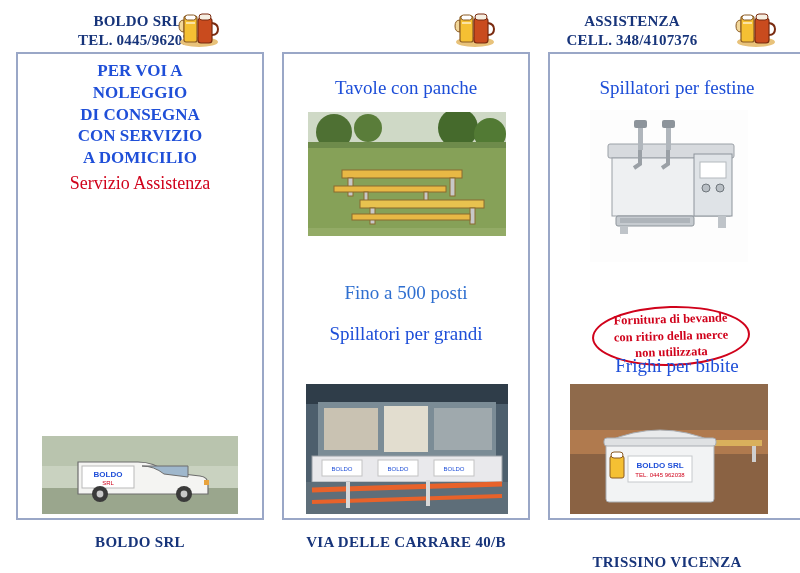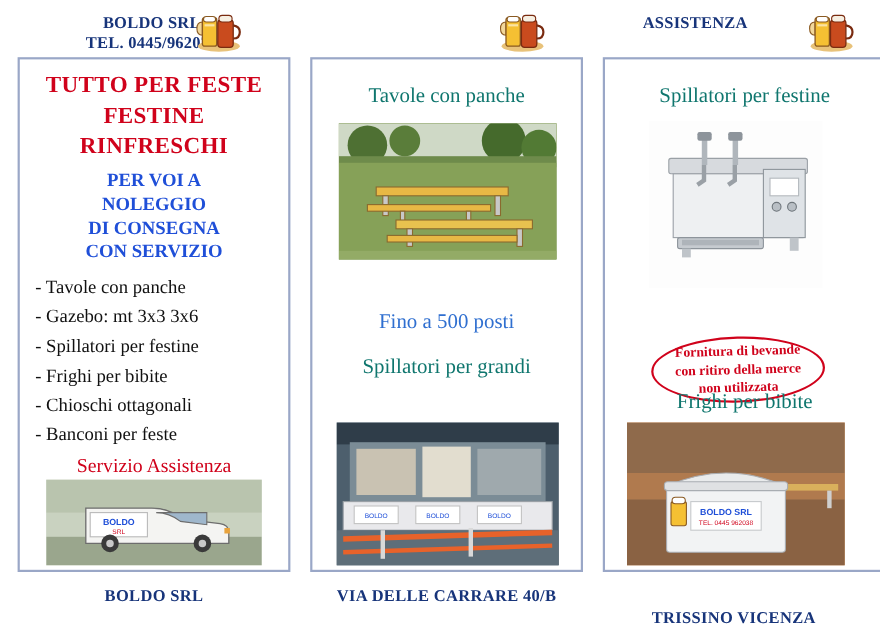--- a/index.html
+++ b/index.html
@@ -77,21 +77,21 @@
     color:#d0021b;
     font-size:18px;
     text-align:center;
     font-family:"Liberation Serif", serif;
     padding-top:4px;
   }
   
   .secttitle{
     position:absolute;
     text-align:center;
-    color:#0f766e;
+    color:#1d4ed8;
     font-size:19px;
     font-family:"Liberation Serif", serif;
     line-height:1.25;
     width:100%;
   }
   .bluesub{
     position:absolute;
     text-align:center;
     color:#2f6fd0;
     font-size:19px;
@@ -152,58 +152,47 @@
       <rect x="9" y="7" width="11" height="5" rx="2.5" fill="#ffffff" stroke="#8a5a22" stroke-width="1"></rect>
       <rect x="22" y="10" width="14" height="25" rx="3" fill="#c94b1e" stroke="#7a2b10" stroke-width="1.2"></rect>
       <rect x="23" y="6" width="12" height="6" rx="3" fill="#f6efe2" stroke="#7a2b10" stroke-width="1"></rect>
       <path d="M36 15 q6 1 6 6 q0 6 -6 6" fill="none" stroke="#7a2b10" stroke-width="2"></path>
       <rect x="10" y="14" width="9" height="2" fill="#ffffff" opacity=".55"></rect>
     </svg>
   </div>
 
   <div class="hdr" style="left:532px;top:12px;width:200px;">
     <div>ASSISTENZA</div>
+    <div>CELL. 348/4107376</div>
   </div>
 
   <div class="mug" style="left:733px;top:8px;">
     <svg viewBox="0 0 46 40" width="46" height="40">
       <ellipse cx="23" cy="34" rx="19" ry="5" fill="#e8c27a"></ellipse>
       <path d="M8 12 q-5 0 -5 6 q0 6 5 6 z" fill="#f2d79a" stroke="#8a5a22" stroke-width="1"></path>
       <rect x="8" y="8" width="13" height="26" rx="2" fill="#f5c033" stroke="#8a5a22" stroke-width="1.2"></rect>
       <rect x="9" y="7" width="11" height="5" rx="2.5" fill="#ffffff" stroke="#8a5a22" stroke-width="1"></rect>
       <rect x="22" y="10" width="14" height="25" rx="3" fill="#c94b1e" stroke="#7a2b10" stroke-width="1.2"></rect>
       <rect x="23" y="6" width="12" height="6" rx="3" fill="#f6efe2" stroke="#7a2b10" stroke-width="1"></rect>
       <path d="M36 15 q6 1 6 6 q0 6 -6 6" fill="none" stroke="#7a2b10" stroke-width="2"></path>
       <rect x="10" y="14" width="9" height="2" fill="#ffffff" opacity=".55"></rect>
     </svg>
   </div>
 
   <div class="panel" style="left:16px;top:52px;width:248px;height:468px;">
 
-    <div class="redtitle" style="padding-top:10px;">
-      <div>TUTTO PER FESTE</div>
-      <div>FESTINE</div>
-      <div>RINFRESCHI</div>
-    </div>
 
     <div class="bluebig" style="padding-top:6px;">
       <div>PER VOI A</div>
       <div>NOLEGGIO</div>
       <div>DI CONSEGNA</div>
       <div>CON SERVIZIO</div>
-    </div>
-
-    <div style="padding-top:8px;">
-      <div class="listitem">- Tavole con panche</div>
-      <div class="listitem">- Gazebo: mt 3x3 3x6</div>
-      <div class="listitem">- Spillatori per festine</div>
-      <div class="listitem">- Frighi per bibite</div>
-      <div class="listitem">- Chioschi ottagonali</div>
-      <div class="listitem">- Banconi per feste</div>
-    </div>
+      <div>A DOMICILIO</div>
+    </div>
+
 
     <div class="servizio">Servizio Assistenza</div>
 
     <div class="photo" style="left:24px;top:382px;width:196px;height:78px;background:#cfd6c6;">
       <svg viewBox="0 0 196 78" width="196" height="78">
         <rect x="0" y="0" width="196" height="78" fill="#c9d2c0"></rect>
         <rect x="0" y="0" width="196" height="30" fill="#b9c4ae"></rect>
         <rect x="0" y="52" width="196" height="26" fill="#9aa68d"></rect>
 
         <path d="M36 26 L96 26 Q112 26 124 36 L158 40 Q166 41 166 48 L166 58 L36 58 Z" fill="#f4f4f2" stroke="#6d6d6d" stroke-width="1.2"></path>

